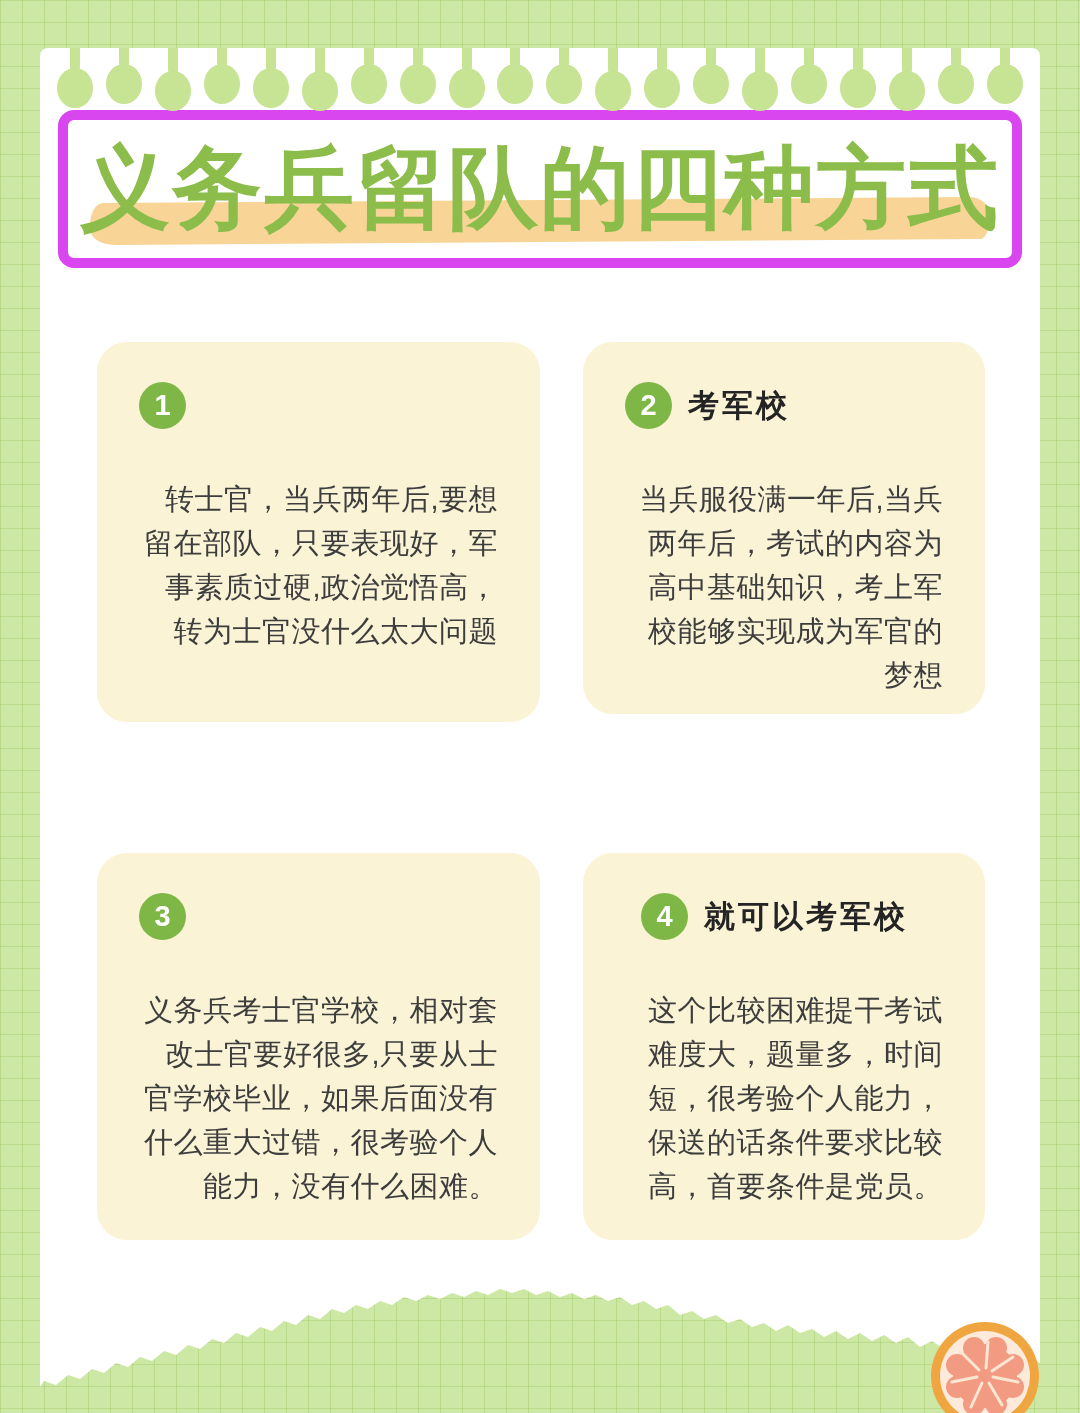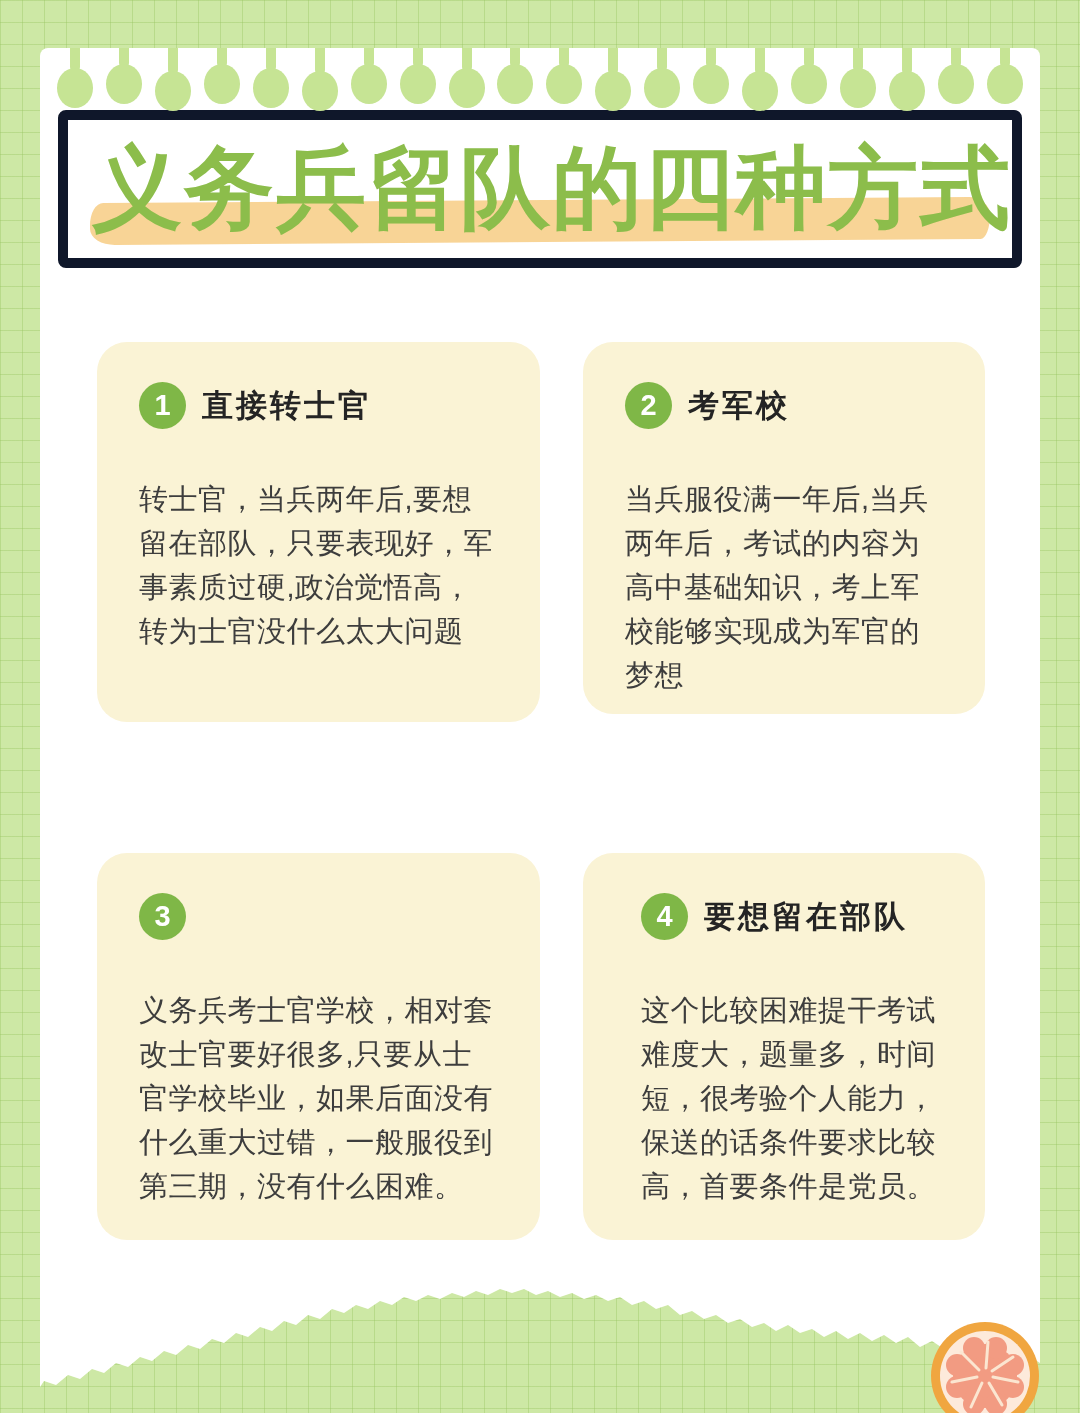--- a/index.html
+++ b/index.html
@@ -24,22 +24,22 @@
     padding:0 16px;box-sizing:border-box;z-index:3;
   }
   .drop{width:38px;display:flex;flex-direction:column;align-items:center;}
   .drop::before{content:"";width:10px;height:20px;background:#c6e494;border-radius:0 0 5px 5px;}
   .drop::after{content:"";width:36px;height:40px;background:#c6e494;border-radius:50%;margin-top:-4px;}
   .drop:nth-child(3n)::before{height:27px;}
   .drop:nth-child(4n+1)::before{height:24px;}
   
   .title-box{
     position:absolute;left:18px;top:62px;width:964px;height:158px;
-    box-sizing:border-box;border:10px solid #0f172a;border-radius:8px;
-    display:flex;align-items:center;justify-content:flex-end;z-index:2;
+    box-sizing:border-box;border:10px solid #d946ef;border-radius:16px;
+    display:flex;align-items:center;justify-content:center;z-index:2;
   }
   .title-highlight{
     position:absolute;left:22px;right:22px;bottom:16px;height:42px;
     background:#f6c878;opacity:.78;
     border-radius:14px 22px 10px 26px / 55% 45% 60% 40%;
     transform:rotate(-.4deg);
   }
   .title-box h1{
     position:relative;margin:0;z-index:1;white-space:nowrap;
     font-size:90px;font-weight:900;color:#8cbd4b;letter-spacing:2px;
@@ -59,20 +59,21 @@
     width:47px;height:47px;border-radius:50%;background:#7fb747;flex:0 0 auto;
     display:flex;align-items:center;justify-content:center;
     color:#ffffff;font-size:29px;font-weight:700;
   }
   .card-title{
     margin:0;font-size:31px;font-weight:700;color:#242424;letter-spacing:3px;
   }
   .card-body{
     margin:48px 0 0 0;font-size:29px;line-height:44px;color:#3d3d3d;
     letter-spacing:.5px;
+    text-align:right;
   }
   
   .torn{position:absolute;left:40px;top:1279px;width:1000px;height:134px;display:block;z-index:1;}
   
   .fruit{position:absolute;left:925px;top:1316px;z-index:5;}
 </style>
 </head>
 <body>
 
 <div class="page">
@@ -80,44 +81,43 @@
   <div class="paper">
 
     <div class="title-box">
       <div class="title-highlight"></div>
       <h1>义务兵留队的四种方式</h1>
     </div>
 
     <article class="card card-1">
       <div class="card-head">
         <span class="badge">1</span>
-        <h2 class="card-title">直接转士官</h2>
       </div>
       <p class="card-body">转士官，当兵两年后,要想留在部队，只要表现好，军事素质过硬,政治觉悟高，转为士官没什么太大问题</p>
     </article>
 
     <article class="card card-2">
       <div class="card-head">
         <span class="badge">2</span>
         <h2 class="card-title">考军校</h2>
       </div>
       <p class="card-body">当兵服役满一年后,当兵两年后，考试的内容为高中基础知识，考上军校能够实现成为军官的梦想</p>
     </article>
 
     <article class="card card-3">
       <div class="card-head">
         <span class="badge">3</span>
       </div>
-      <p class="card-body">义务兵考士官学校，相对套改士官要好很多,只要从士官学校毕业，如果后面没有什么重大过错，一般服役到第三期，没有什么困难。</p>
+      <p class="card-body">义务兵考士官学校，相对套改士官要好很多,只要从士官学校毕业，如果后面没有什么重大过错，很考验个人能力，没有什么困难。</p>
     </article>
 
     <article class="card card-4">
       <div class="card-head">
         <span class="badge">4</span>
-        <h2 class="card-title">要想留在部队</h2>
+        <h2 class="card-title">就可以考军校</h2>
       </div>
       <p class="card-body">这个比较困难提干考试难度大，题量多，时间短，很考验个人能力，保送的话条件要求比较高，首要条件是党员。</p>
     </article>
 
   </div>
 
   <div class="drops">
     <span class="drop"></span>
     <span class="drop"></span>
     <span class="drop"></span>

